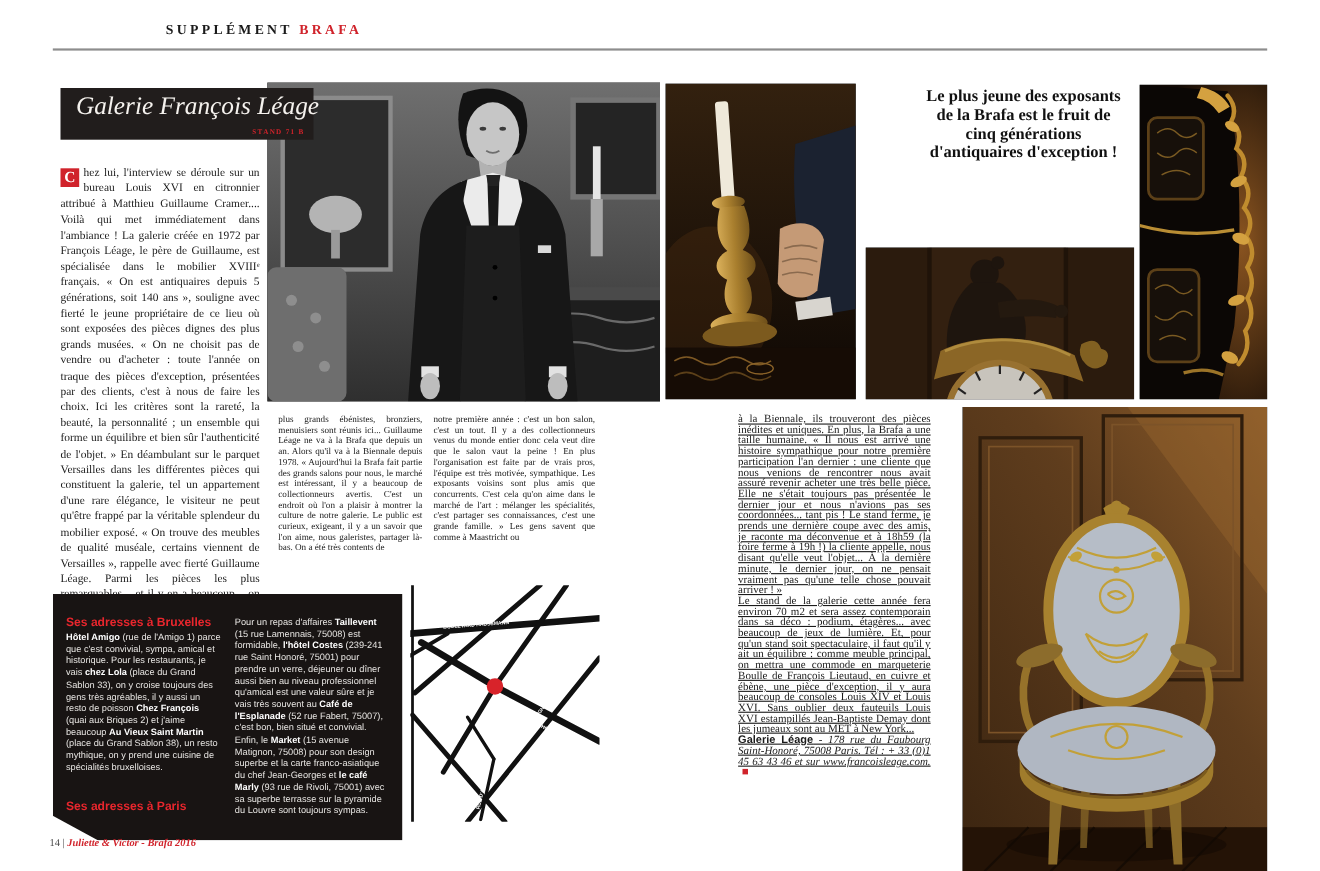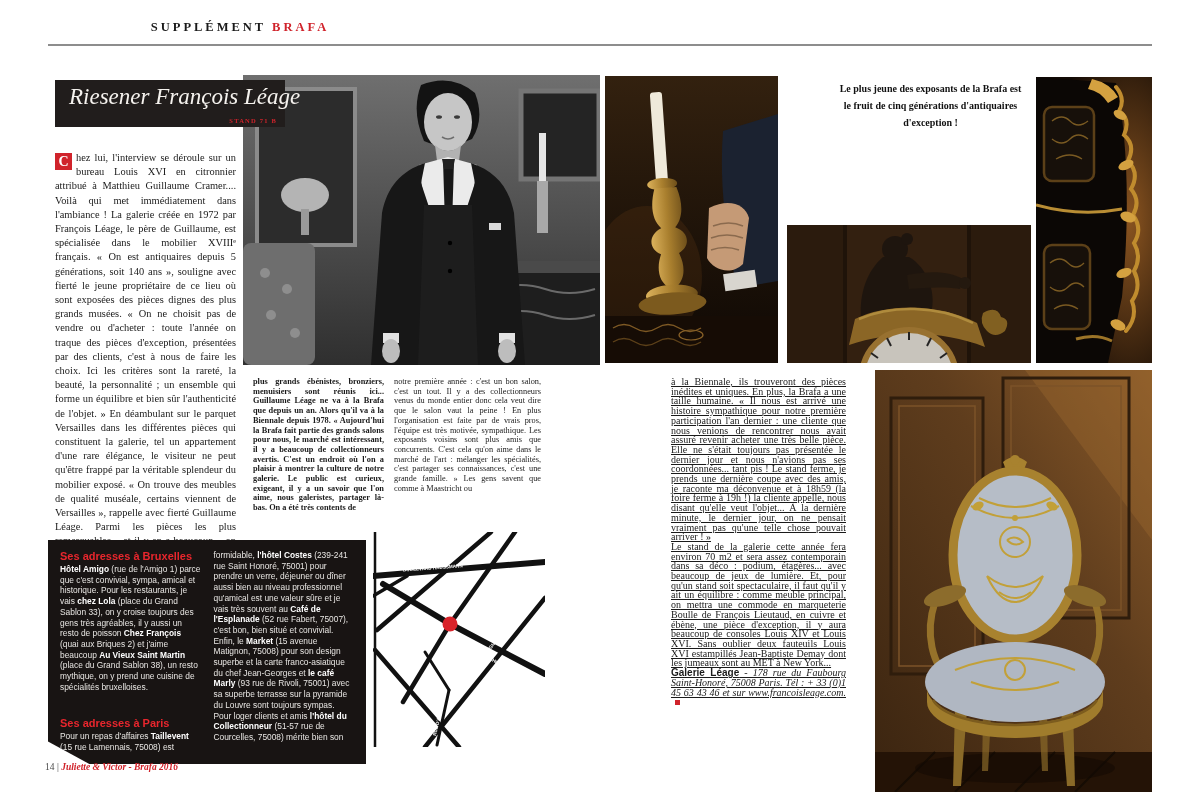--- a/index.html
+++ b/index.html
@@ -19,39 +19,39 @@
                letter-spacing:1.2px;color:#d0232b;font-variant:small-caps;}
   
   .ph{overflow:hidden;background:#222;}
   .ph svg{display:block;width:100%;height:100%;}
   .ph-portrait{top:75px;left:243px;width:357px;height:290px;}
   .ph-candle{top:76px;left:605px;width:173px;height:287px;}
   .ph-clock{top:225px;left:787px;width:244px;height:138px;}
   .ph-cabinet{top:77px;left:1036px;width:116px;height:286px;}
   .ph-chair{top:370px;left:875px;width:277px;height:422px;}
   
-  .pq{top:80px;left:838px;width:185px;text-align:center;font-weight:bold;font-size:10px;
+  .pq{top:80px;left:838px;width:185px;text-align:center;font-weight:bold;font-size:15px;
       line-height:17px;color:#111;}
   
   .col{text-align:justify;}
   .col1{top:151px;left:55px;width:181px;font-size:10.4px;line-height:14.2px;}
-  .col2{top:377px;left:253px;width:131px;font-size:8.3px;line-height:9.7px;font-weight:bold;}
+  .col2{top:377px;left:253px;width:131px;font-size:8.3px;line-height:9.7px;}
   .col3{top:377px;left:394px;width:147px;font-size:8.3px;line-height:9.7px;}
   .col4{top:377px;left:671px;width:175px;font-size:10px;line-height:9.7px;text-decoration:underline;}
   .dropcap{float:left;width:17px;height:17px;background:#d0232b;color:#fff;font-weight:bold;
            font-size:14px;line-height:17px;text-align:center;margin:2px 4px 0 0;}
   .col p{margin:0;}
   .contact{margin-top:2px;}
   .contact .cname{font-family:"Liberation Sans",sans-serif;font-weight:bold;font-style:normal;}
   .contact .crest{font-style:italic;}
   .endsq{display:inline-block;width:5px;height:5px;background:#d0232b;margin-left:4px;}
   
   .addr{top:540px;left:48px;width:318px;height:224px;background:#181413;color:#e8e6e3;
         font-family:"Liberation Sans",sans-serif;font-size:8.4px;line-height:10.7px;
-        padding:10px 12px;box-sizing:border-box;
+        padding:20px 12px;box-sizing:border-box;
         clip-path:polygon(0 0,100% 0,100% 100%,13% 100%,0 90%);}
   .addr-inner{column-count:2;column-gap:13px;height:100%;}
   .addr h3{margin:0 0 2px 0;font-size:11px;line-height:12px;color:#e8262d;}
   .addr h3.second{margin-top:25px;}
   .addr p{margin:0;}
   .addr .rb{font-weight:bold;color:#ffffff;}
   
   .map{top:532px;left:373px;width:172px;height:215px;background:#fff;}
   .map svg{display:block;width:100%;height:100%;}
   .map text{font-family:"Liberation Sans",sans-serif;font-size:4.6px;font-weight:bold;fill:#ffffff;}
@@ -314,21 +314,21 @@
       <text x="30" y="39.5" transform="rotate(-4 30 39.5)">BOULEVARD HAUSSMANN</text>
       <text x="86" y="112" transform="rotate(28 86 112)">RUE DU FBG ST-HONORÉ</text>
       <text x="42" y="132" transform="rotate(-58 42 132)">RUE LA BOÉTIE</text>
       <text x="106" y="132" transform="rotate(-51 106 132)">AV. MATIGNON</text>
       <text x="63" y="204" transform="rotate(-77 63 204)" font-size="4">RUE D'ARTOIS</text>
       <circle cx="77" cy="92" r="7.5" fill="#d8232a"></circle>
     </svg>
   </div>
 
   <div class="abs mast">
-    <div class="title">Riesener François Léage</div>
+    <div class="title">Galerie François Léage</div>
     <div class="stand">STAND 71 B</div>
   </div>
 
   <div class="abs footer">
     <span>14</span><span> | </span><span class="credit">Juliette &amp; Victor - Brafa 2016</span>
   </div>
 
 </div>
 
 </body></html>

